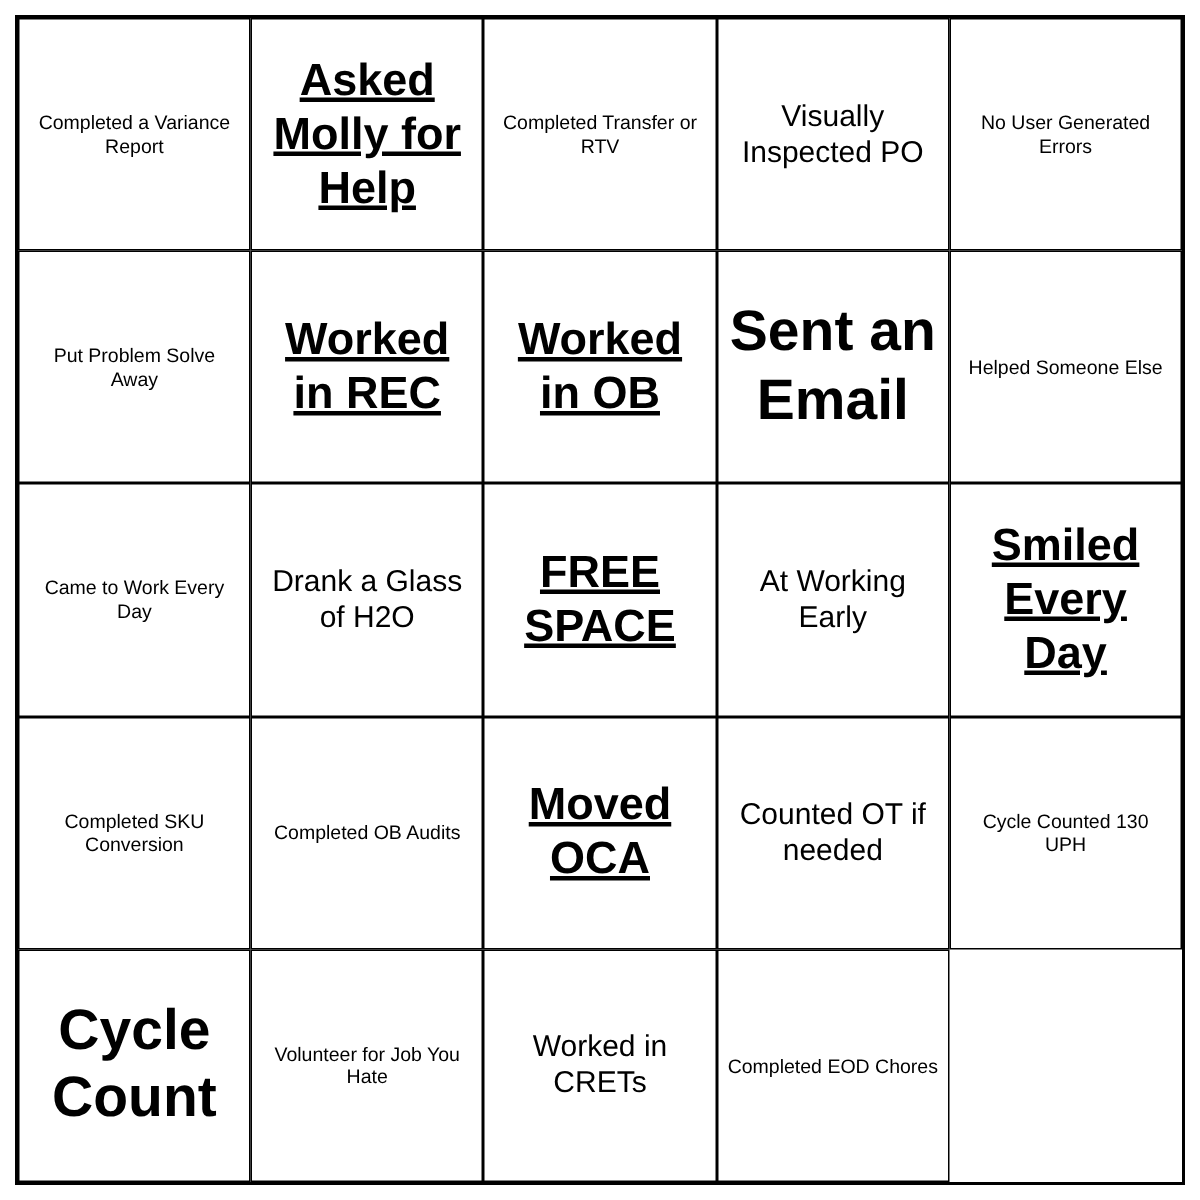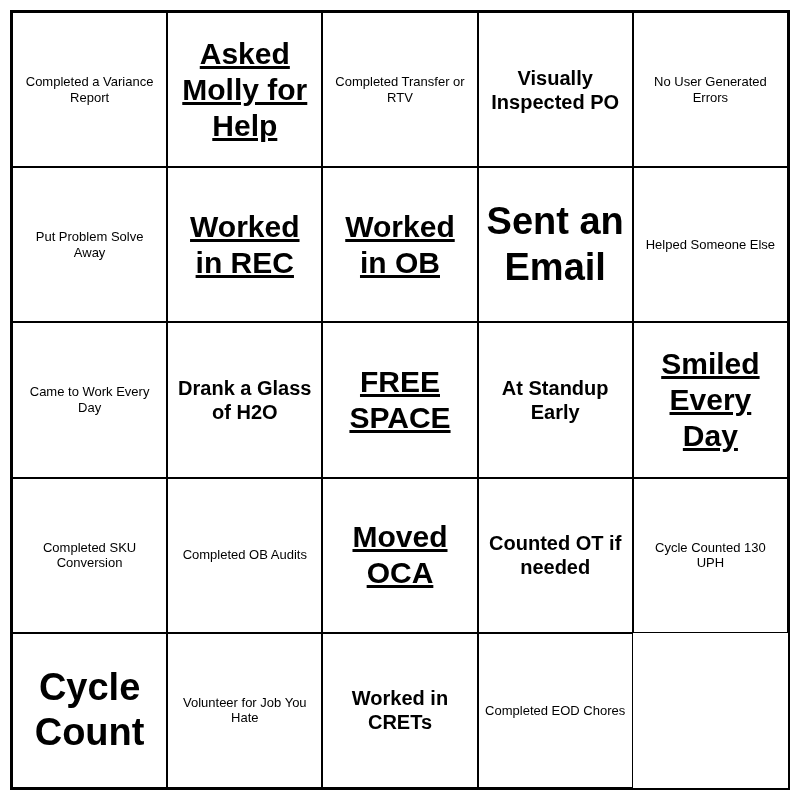--- a/index.html
+++ b/index.html
@@ -48,21 +48,21 @@
       display: block;
       line-height: 1.2;
     }
 
     .size-small {
       font-size: 13px;
     }
 
     .size-medium {
       font-size: 20px;
-      font-weight: bold;
+      font-weight: normal;
     }
 
     .size-large {
       font-size: 30px;
       font-weight: bold;
       text-decoration: underline;
     }
 
     .size-xlarge {
       font-size: 38px;
@@ -108,21 +108,21 @@
       <div class="bingo-cell">
         <span class="size-small">Came to Work Every Day</span>
       </div>
       <div class="bingo-cell">
         <span class="size-medium">Drank a Glass of H2O</span>
       </div>
       <div class="bingo-cell">
         <span class="size-large">FREE SPACE</span>
       </div>
       <div class="bingo-cell">
-        <span class="size-medium">At Standup Early</span>
+        <span class="size-medium">At Working Early</span>
       </div>
       <div class="bingo-cell">
         <span class="size-large">Smiled Every Day</span>
       </div>
       <div class="bingo-cell">
         <span class="size-small">Completed SKU Conversion</span>
       </div>
       <div class="bingo-cell">
         <span class="size-small">Completed OB Audits</span>
       </div>

